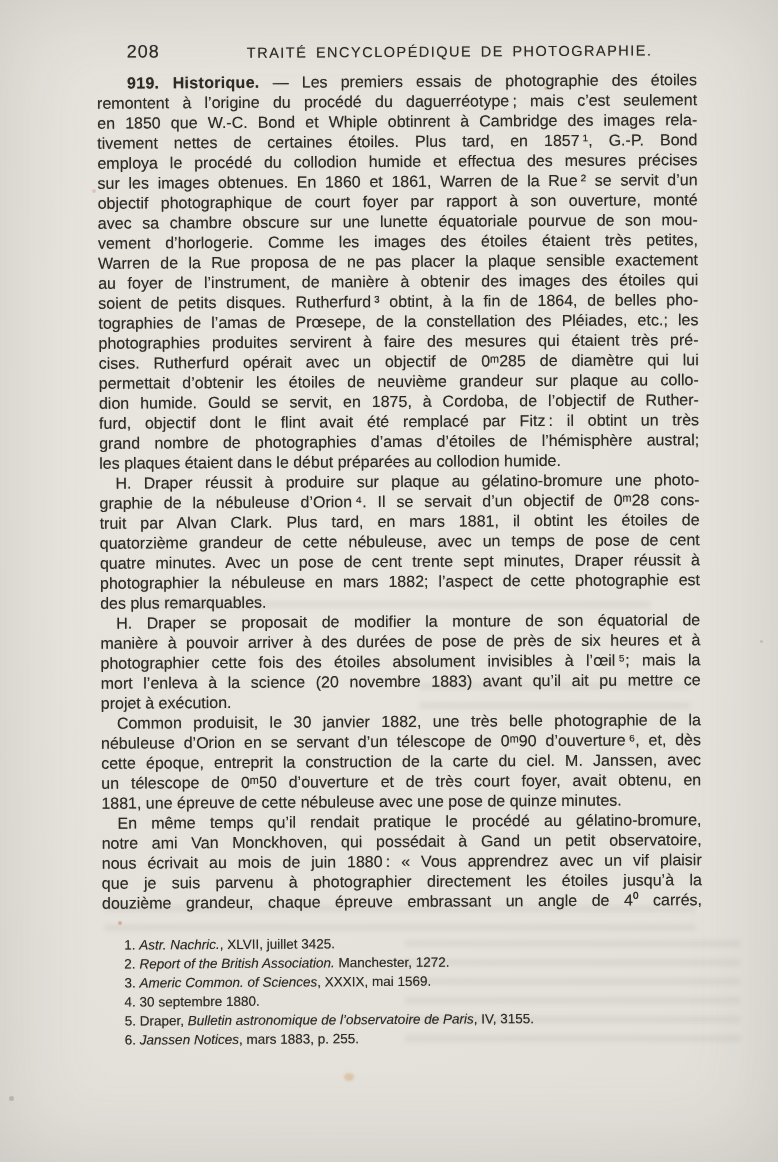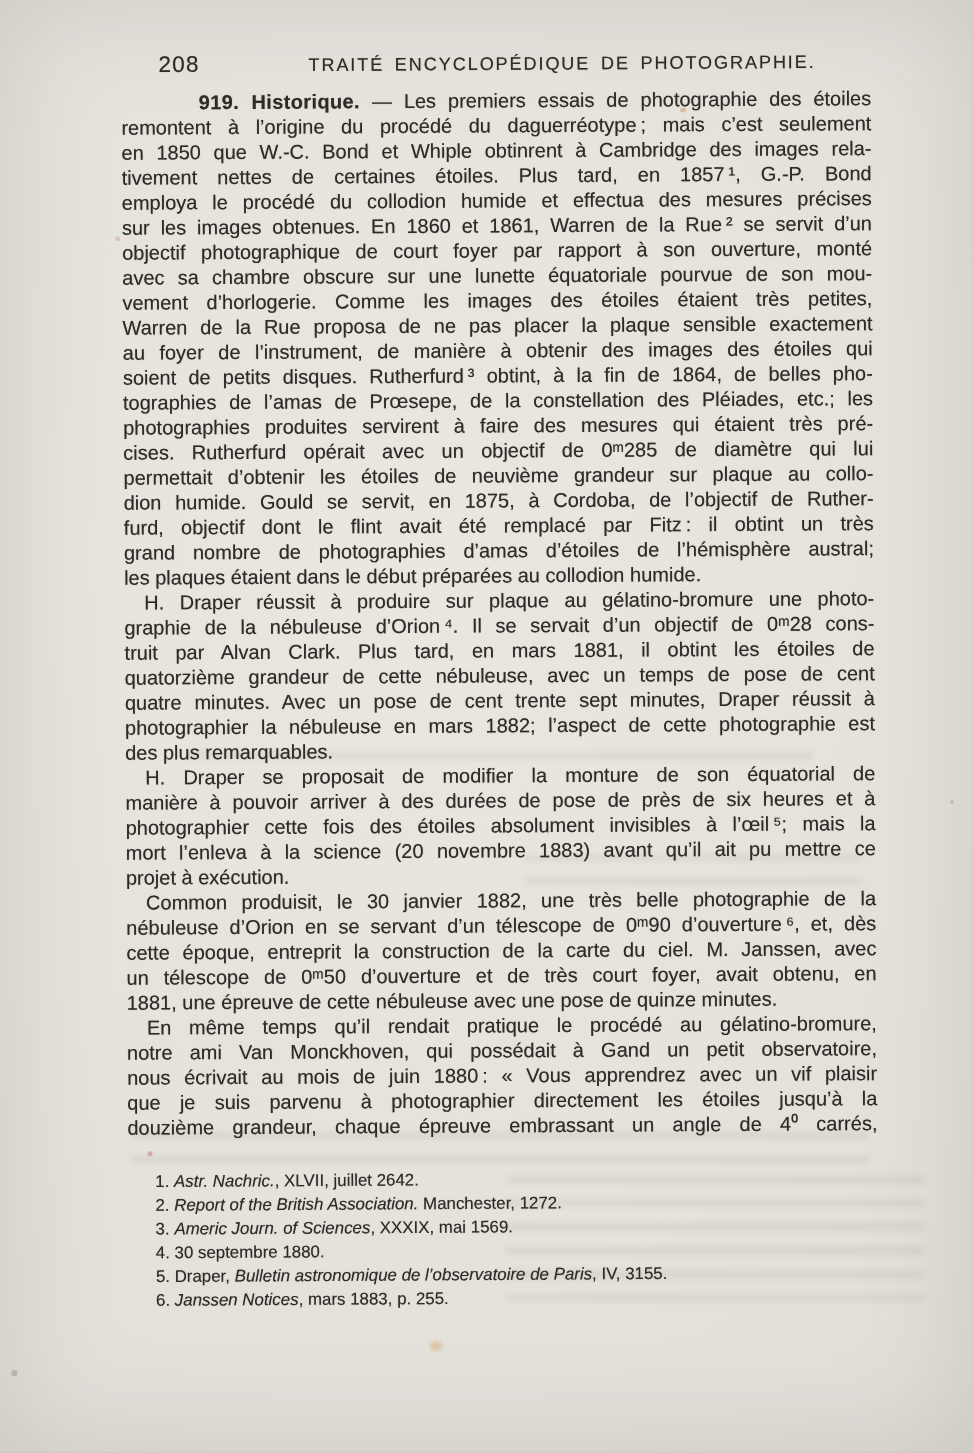--- a/index.html
+++ b/index.html
@@ -14,21 +14,21 @@
     text-shadow: 0 0 0.7px rgba(46,42,38,0.5); }
 
   .pagenum  { position:absolute; left:130px; top:40px; font-size:18px; letter-spacing:1px; }
   .runtitle { position:absolute; left:250px; top:44px; font-size:14.5px; letter-spacing:1.5px; word-spacing:3px; }
 
   .body-text { position:absolute; left:100px; top:72px; width:600px; }
   .textline  { font-size:16px; line-height:20px; text-align:justify; text-align-last:justify; }
   .textline.endline { text-align-last:left; }
   .textline.indent  { text-indent:16px; }
   .heading-line { text-indent:30px; }
-  .sec-bold { font-weight:bold; letter-spacing:0.3px;margin-left:32px; }
+  .sec-bold { font-weight:bold; letter-spacing:0.3px; }
 
   .footnotes { position:absolute; left:122px; top:934px; width:566px; }
   .fnline { font-size:13.5px; line-height:19px; }
   .it { font-style:italic; }
 
   
   .ghost { position:absolute; pointer-events:none; filter:blur(2px); opacity:.75;
     background-image: repeating-linear-gradient(180deg,
       rgba(125,138,118,0.15) 0px, rgba(125,138,118,0.15) 7px,
       rgba(0,0,0,0) 7px, rgba(0,0,0,0) 19px); }
@@ -134,27 +134,27 @@
             <div class="textline">nous écrivait au mois de juin 1880 : « Vous apprendrez avec un vif plaisir</div>
             <div class="textline">que je suis parvenu à photographier directement les étoiles jusqu’à la</div>
             <div class="textline">douzième grandeur, chaque épreuve embrassant un angle de 4⁰ carrés,</div>
           </div>
       </div>
 
     </div>
 
     <div class="footnotes">
       <div class="fnline">
-        <span>1.</span><span> </span><span class="it">Astr. Nachric.</span><span>, XLVII, juillet 2642.</span>
+        <span>1.</span><span> </span><span class="it">Astr. Nachric.</span><span>, XLVII, juillet 3425.</span>
       </div>
       <div class="fnline">
         <span>2.</span><span> </span><span class="it">Report of the British Association.</span><span> Manchester, 1272.</span>
       </div>
       <div class="fnline">
-        <span>3.</span><span> </span><span class="it">Americ Journ. of Sciences</span><span>, XXXIX, mai 1569.</span>
+        <span>3.</span><span> </span><span class="it">Americ Common. of Sciences</span><span>, XXXIX, mai 1569.</span>
       </div>
       <div class="fnline">
         <span>4.</span><span> 30 septembre 1880.</span><span class="it"></span><span></span>
       </div>
       <div class="fnline">
         <span>5.</span><span> Draper, </span><span class="it">Bulletin astronomique de l’observatoire de Paris</span><span>, IV, 3155.</span>
       </div>
       <div class="fnline">
         <span>6.</span><span> </span><span class="it">Janssen Notices</span><span>, mars 1883, p. 255.</span>
       </div>

